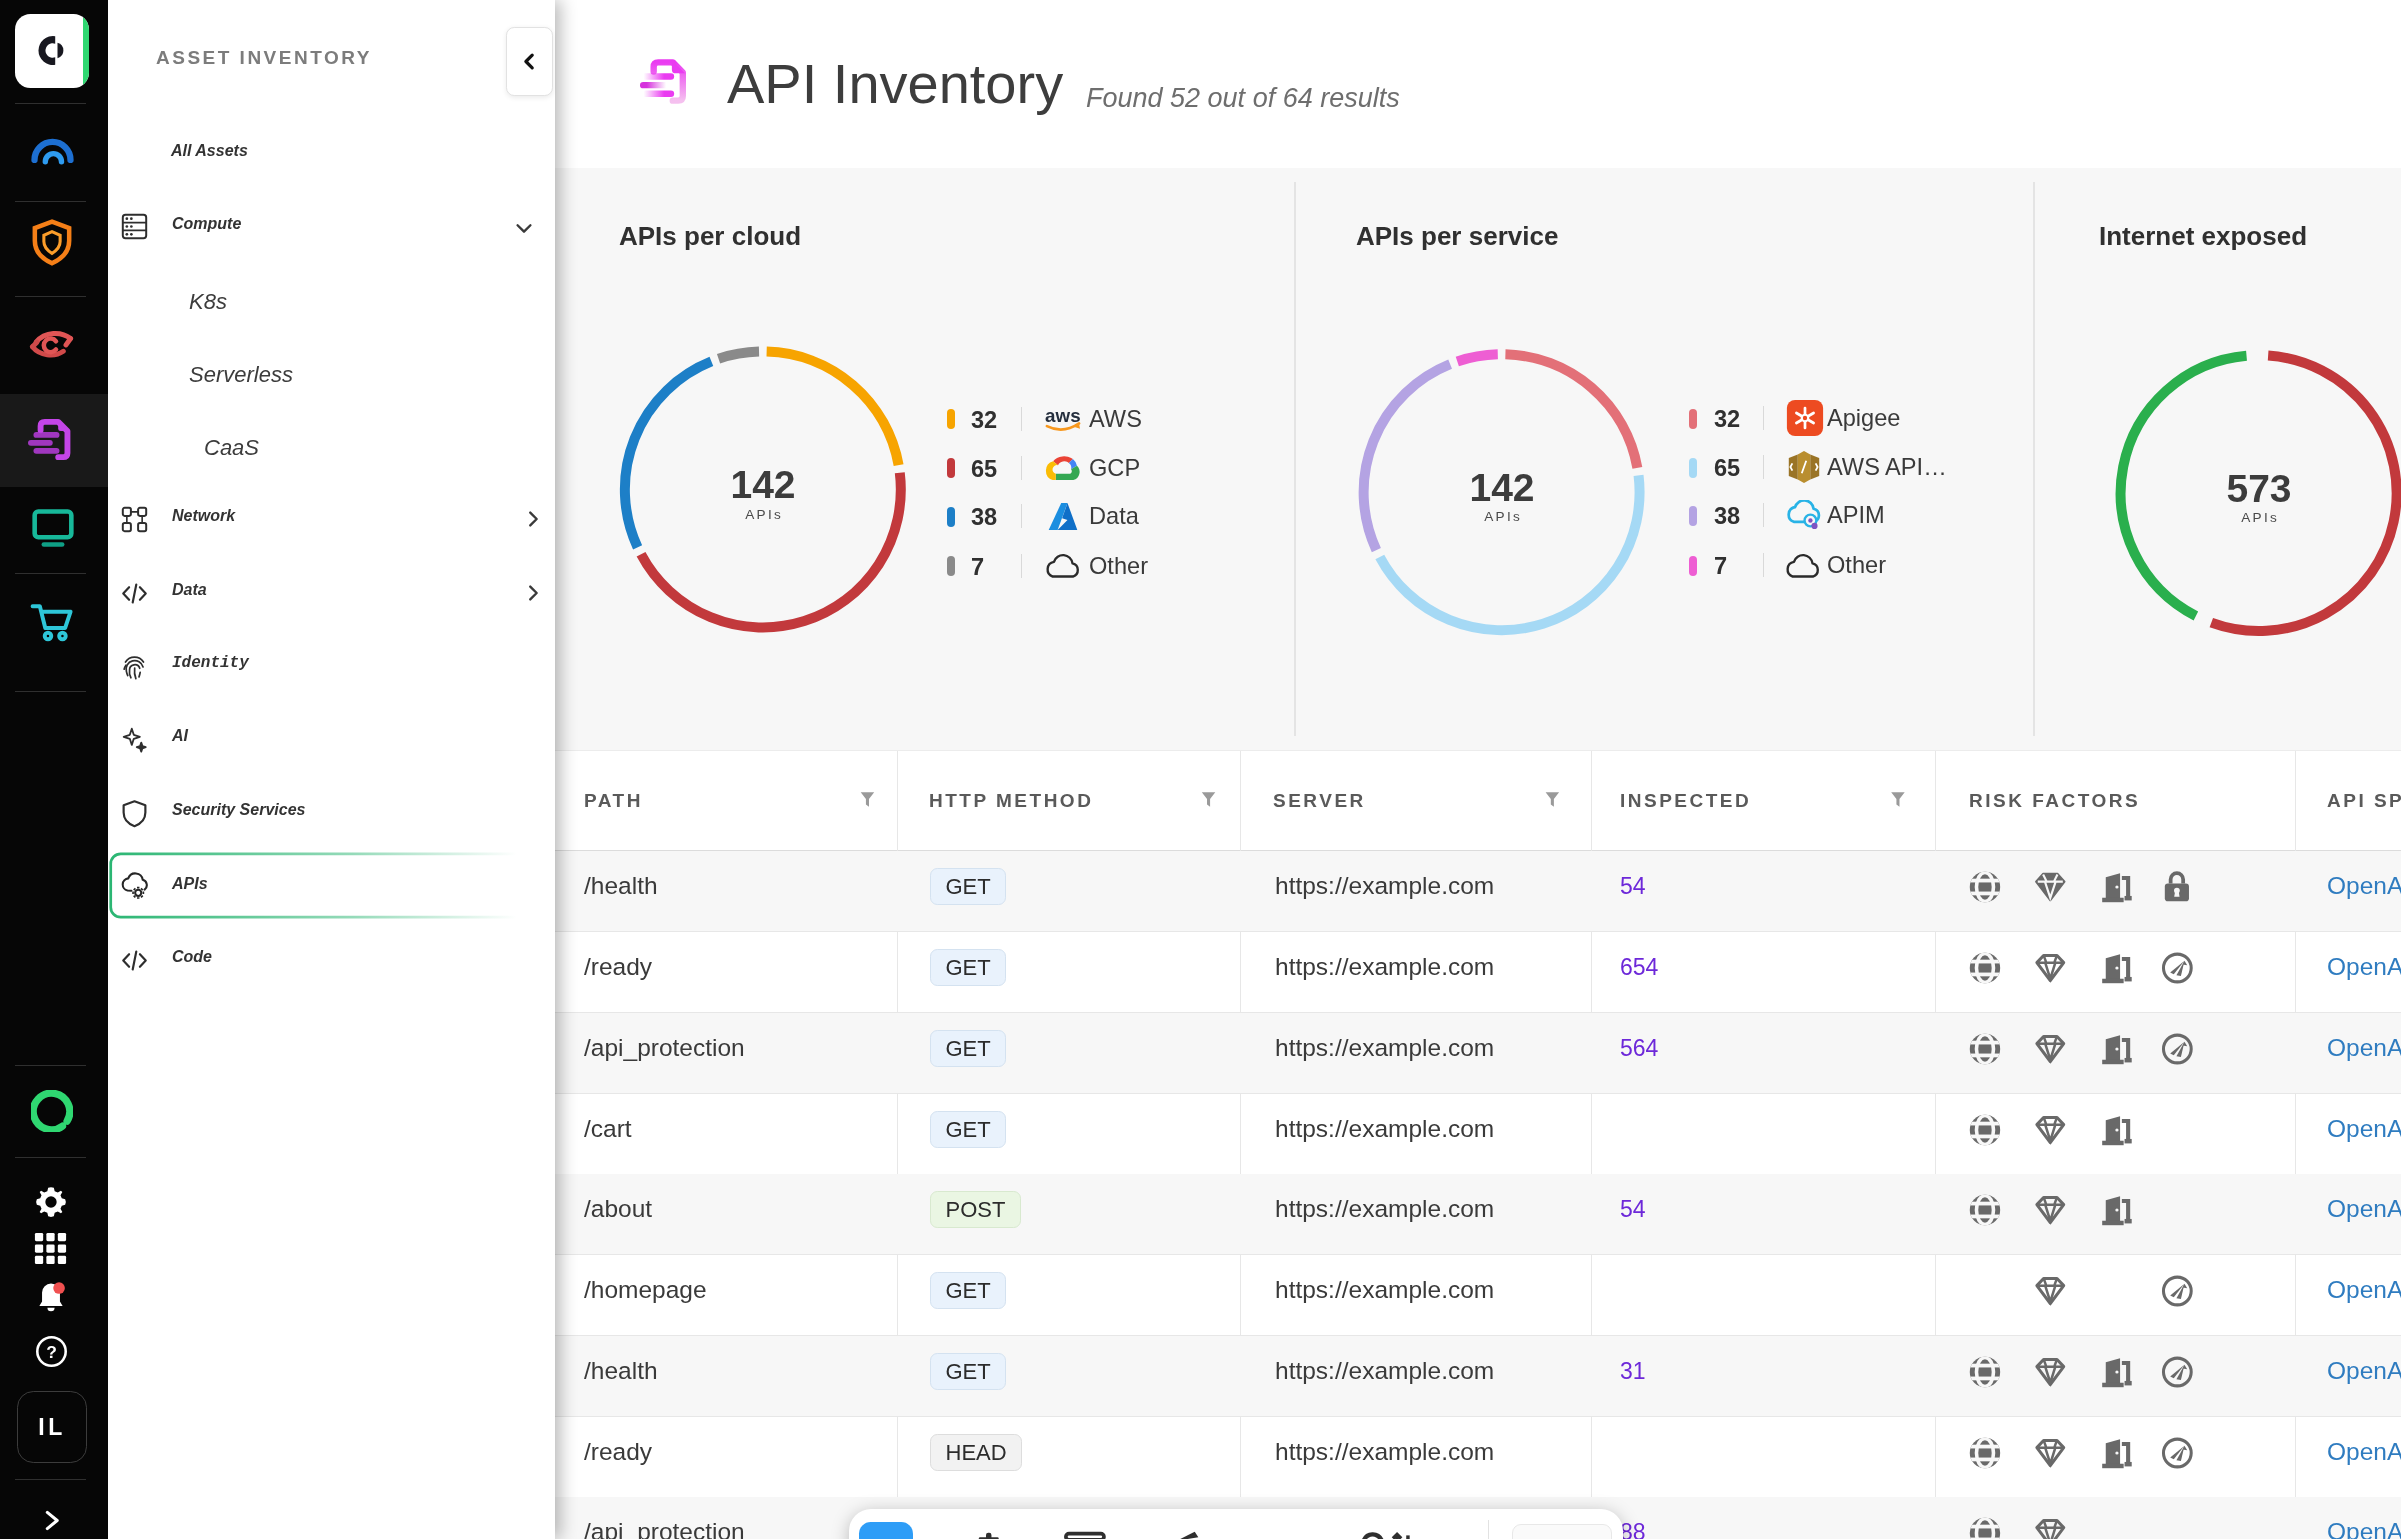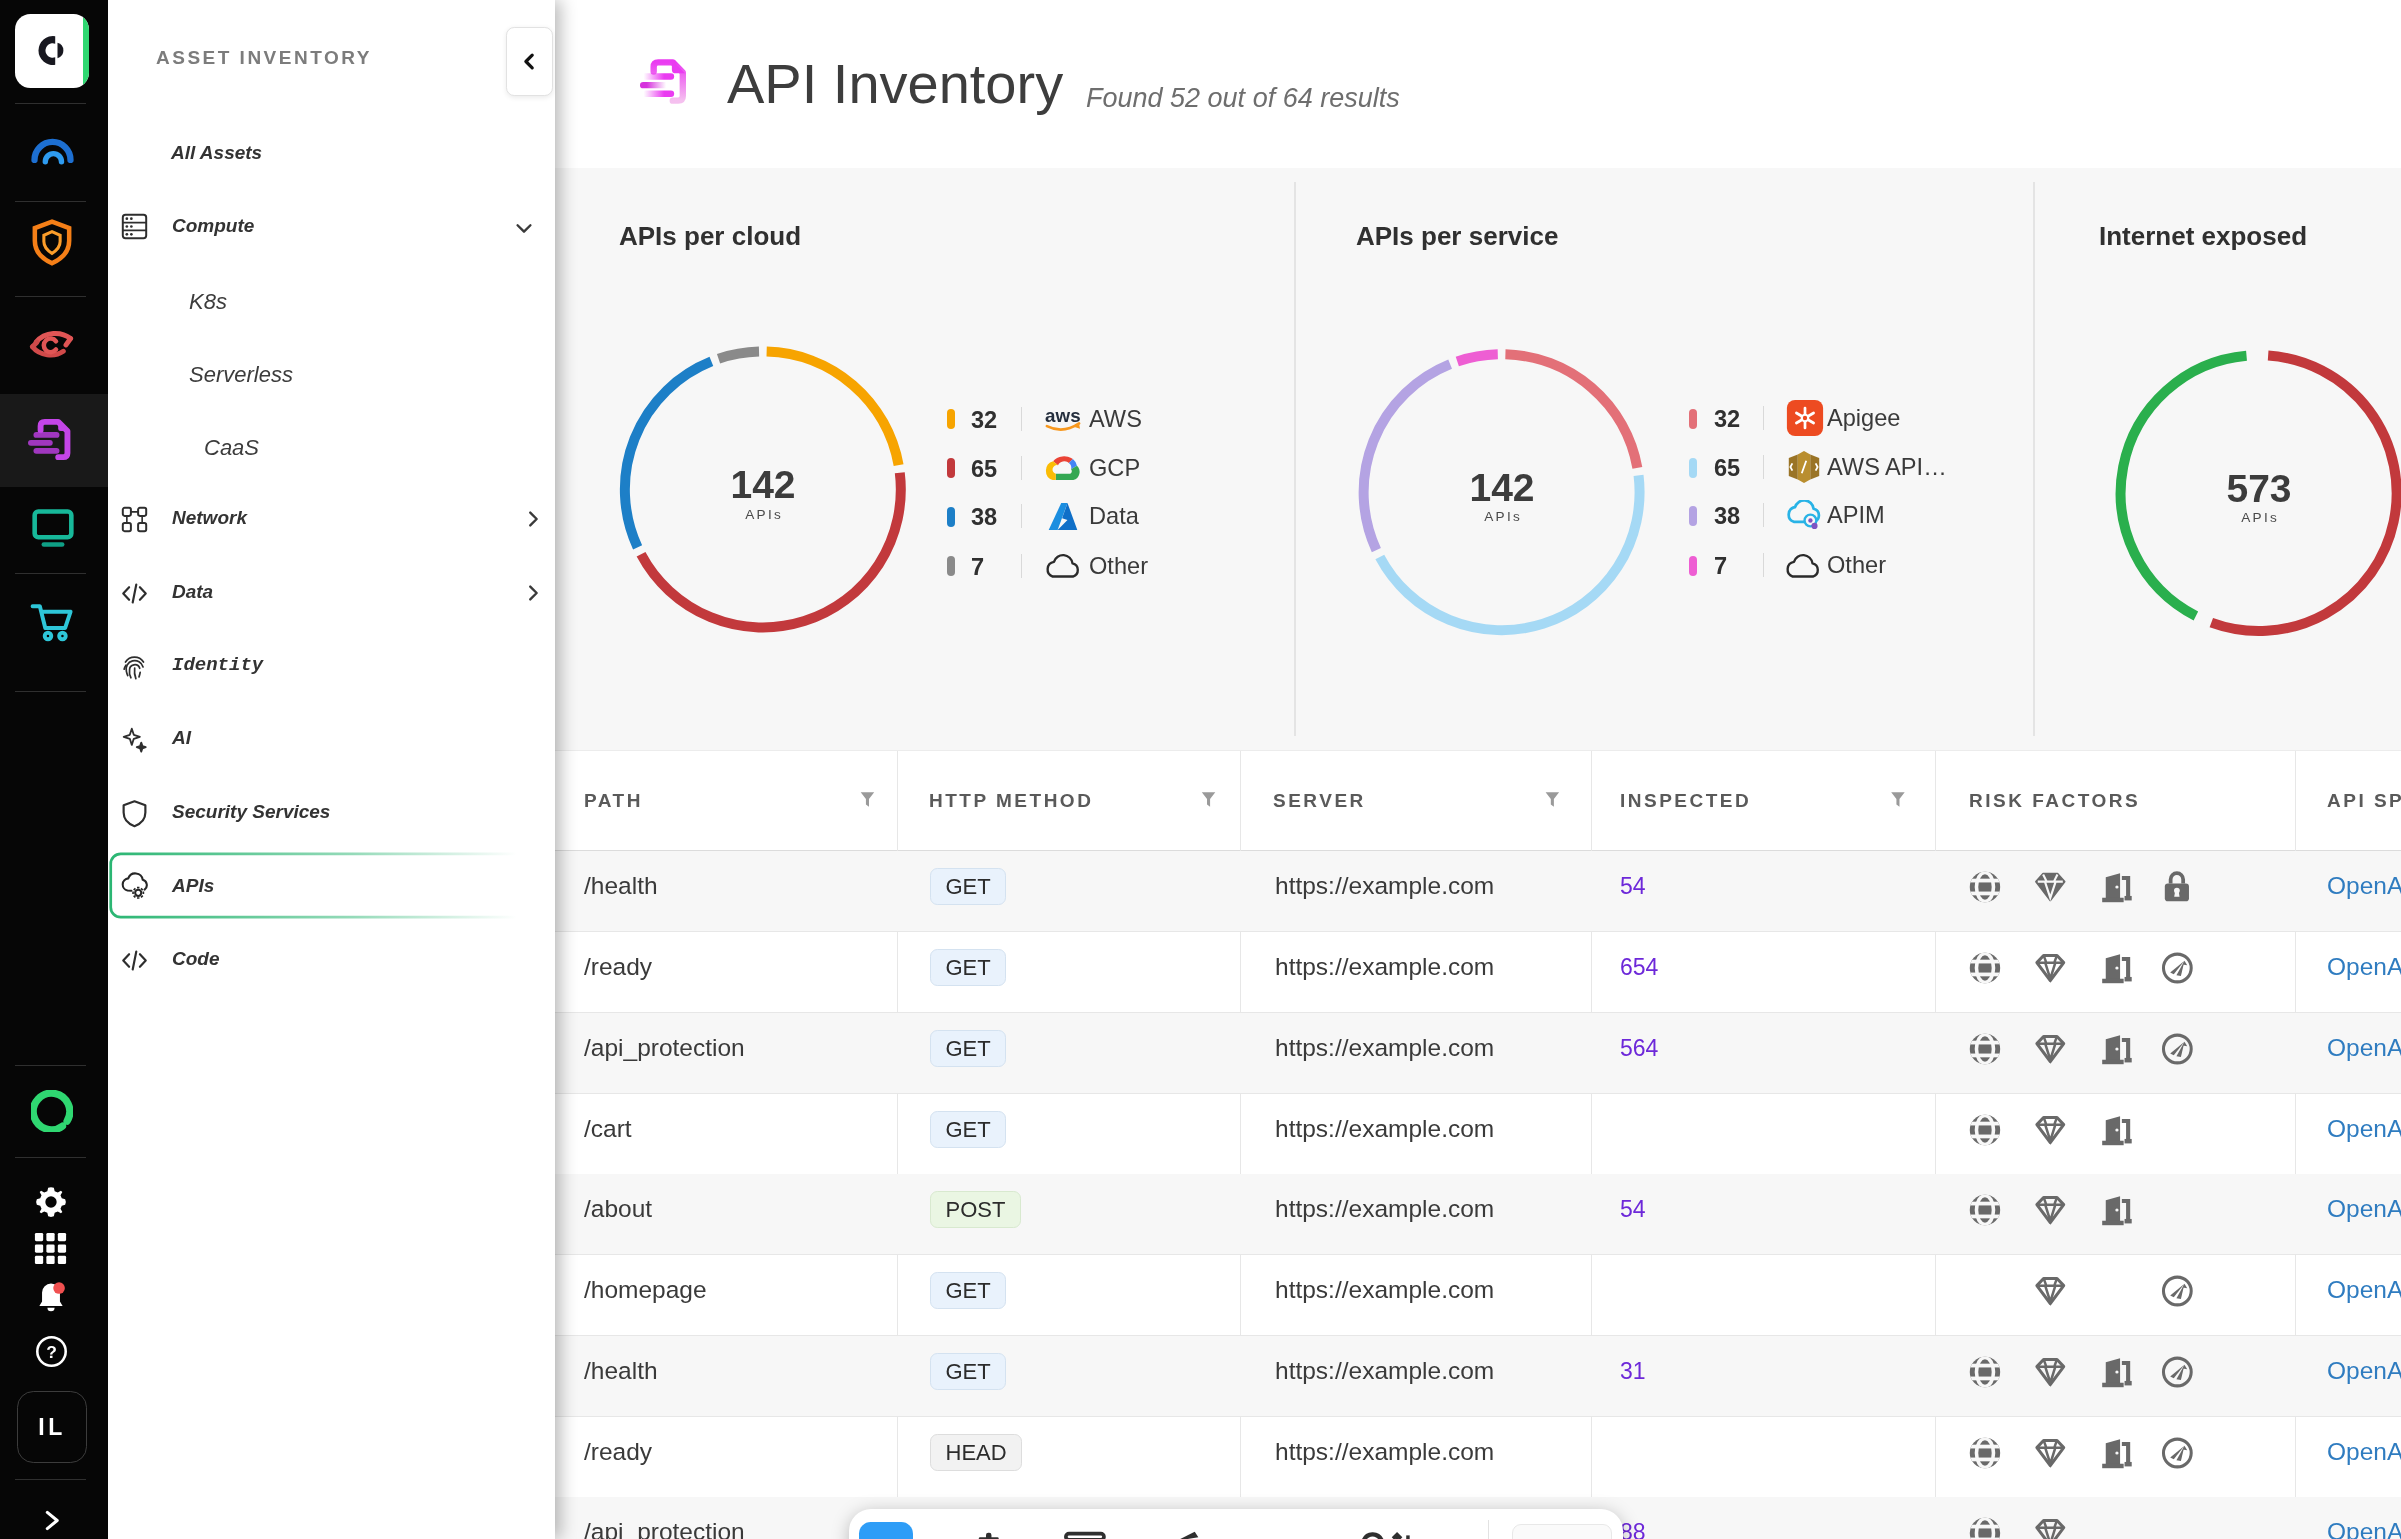--- a/index.html
+++ b/index.html
@@ -7,21 +7,21 @@
   body { font-family:"Liberation Sans", sans-serif; background:#fff; position:relative; }
   .abs { position:absolute; }
 
   
   #rail { position:absolute; left:0; top:0; width:108px; height:1539px; background:#060606; z-index:30; }
   .rsep { position:absolute; left:14.5px; width:71px; height:0.9px; background:#2f2f2f; }
   #railsel { position:absolute; left:0; top:394px; width:108px; height:93px; background:#191919; }
 
   
   #sidebar { position:absolute; left:108px; top:0; width:447px; height:1539px; background:#fff; z-index:20; box-shadow:6.4px 0 16.3px rgba(0,0,0,0.28); }
-  .navtxt { position:absolute; font-style:italic; font-weight:700; font-size:19px; color:#333; white-space:nowrap; }
+  .navtxt { position:absolute; font-style:italic; font-weight:700; font-size:16px; color:#333; white-space:nowrap; }
   .subtxt { position:absolute; font-style:italic; font-weight:400; font-size:22px; color:#3c3c3c; white-space:nowrap; }
 
   
   #content { position:absolute; left:555px; top:0; width:1738px; height:1539px; background:#fff; z-index:1; }
   #chartzone { position:absolute; left:0; top:168px; width:1846px; height:583px; background:#f7f7f7; border-bottom:0.9px solid #ececec; }
   .cardtitle { position:absolute; font-size:26px; font-weight:700; color:#303030; }
   .vdiv { position:absolute; top:13.6px; bottom:13.6px; width:1.8px; background:#e4e4e4; }
   .big  { position:absolute; font-size:39px; font-weight:700; color:#3c3c3c; text-align:center; }
   .apis { position:absolute; font-size:13.6px; letter-spacing:2.3px; color:#4a4a4a; text-align:center; text-indent:2.3px; }
   .lgnum { position:absolute; font-size:23.6px; font-weight:700; color:#303030; }

